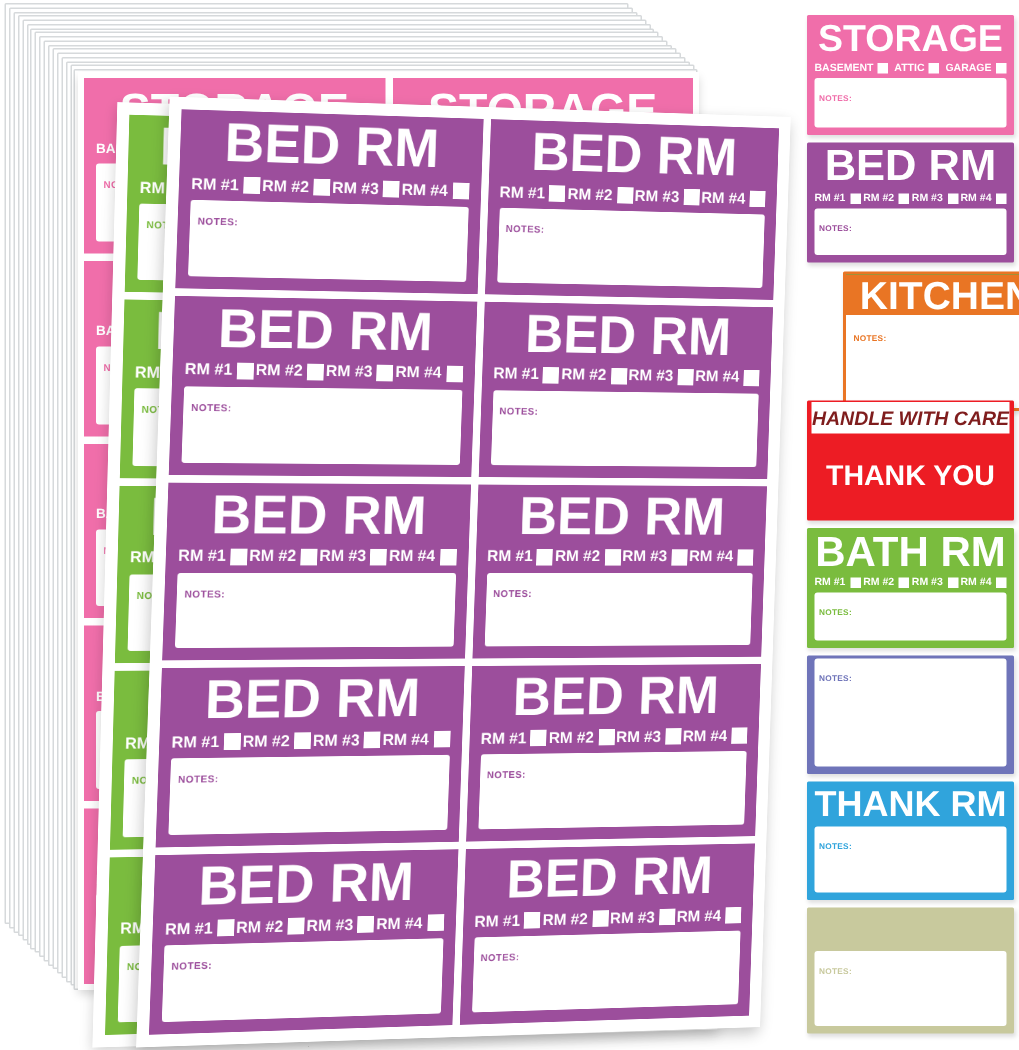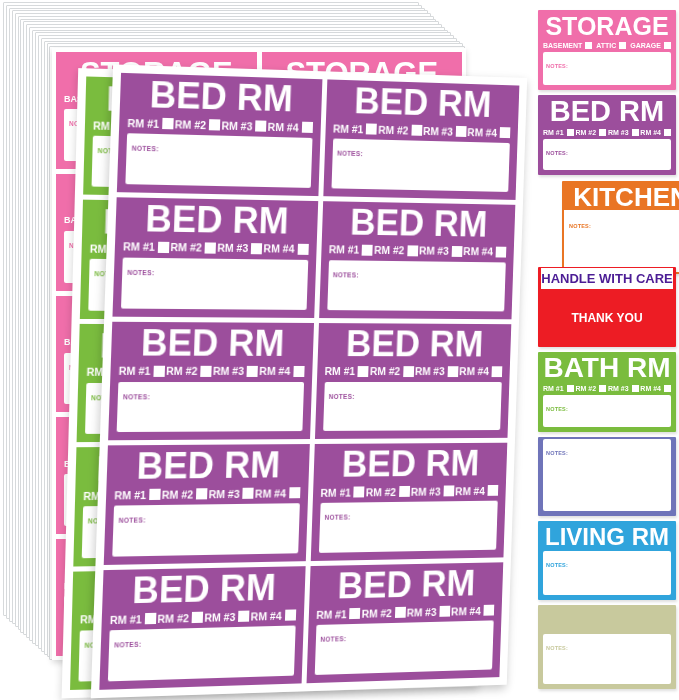--- a/index.html
+++ b/index.html
@@ -68,21 +68,21 @@
   .t-sm-living-rm{font-size:24px;margin-top:4px;}
 
   .k-head{height:27px;display:flex;align-items:center;justify-content:center;}
   .k-body{flex:1;padding:4px 5px;background:#fff;}
 
   .f-title{font-size:28px;line-height:29px;margin-top:1px;text-align:center;color:#fff;
            font-weight:bold;white-space:nowrap;}
   .f-band{background:#fff;margin:1px 3px 0;height:21px;display:flex;align-items:center;
           justify-content:center;font-weight:bold;font-size:13px;white-space:nowrap;}
   .f-footer{flex:1;display:flex;align-items:center;justify-content:center;color:#fff;
-            font-weight:bold;font-size:12px;}
+            font-weight:bold;font-size:19px;}
 
   .so-head{height:32px;display:flex;align-items:center;justify-content:center;gap:10px;
            color:#fff;font-weight:bold;font-size:13px;margin-top:3px;}
   .so-item{display:flex;align-items:center;gap:2px;white-space:nowrap;}
   .so-cb{width:11px;height:11px;background:#fff;display:inline-block;}
 
   .spacer{height:27px;}
 </style>
 </head>
 <body>
@@ -782,21 +782,21 @@
         </div>
         <div class="notes"><span class="notes-label" style="color: rgb(156, 78, 156);">NOTES:</span></div>
       </div>
       <div class="sample" id="sample-kitchen" style="border-color: rgb(233, 117, 36);">
         <div class="k-head" style="background: rgb(233, 117, 36);">
           <div class="s-title t-sm-kitchen">KITCHEN</div>
         </div>
         <div class="k-body"><span class="notes-label" style="color: rgb(233, 117, 36); font-size: 5.5px;">NOTES:</span></div>
       </div>
       <div class="sample" id="sample-fragile" style="background: rgb(237, 28, 36);">
-        <div class="f-band" style="color: #4c1d95;">HANDLE WITH CARE</div>
+        <div class="f-band" style="color: #7f1d1d; font-style: italic;">HANDLE WITH CARE</div>
         <div class="f-footer">THANK YOU</div>
       </div>
       <div class="sample" id="sample-bath-rm" style="background: rgb(122, 188, 62);">
         <div class="s-title t-sm-bath-rm">BATH RM</div>
         <div class="cb-row">
           <span class="cb-item">
             <span>RM #1</span>
             <span class="cb"></span>
           </span>
           <span class="cb-item">
@@ -811,21 +811,21 @@
             <span>RM #4</span>
             <span class="cb"></span>
           </span>
         </div>
         <div class="notes"><span class="notes-label" style="color: rgb(122, 188, 62);">NOTES:</span></div>
       </div>
       <div class="sample" id="sample-study-office" style="background: rgb(111, 116, 185);">
         <div class="notes"><span class="notes-label" style="color: rgb(111, 116, 185);">NOTES:</span></div>
       </div>
       <div class="sample" id="sample-living-rm" style="background: rgb(48, 164, 220);">
-        <div class="s-title t-sm-living-rm">LIVING RM</div>
+        <div class="s-title t-sm-living-rm">THANK RM</div>
         <div class="notes"><span class="notes-label" style="color: rgb(48, 164, 220);">NOTES:</span></div>
       </div>
       <div class="sample" id="sample-blank" style="background: rgb(200, 201, 157);">
         <div class="spacer"></div>
         <div class="notes"><span class="notes-label" style="color: rgb(200, 201, 157);">NOTES:</span></div>
       </div>
     </div>
 </div>
 
 </body></html>

